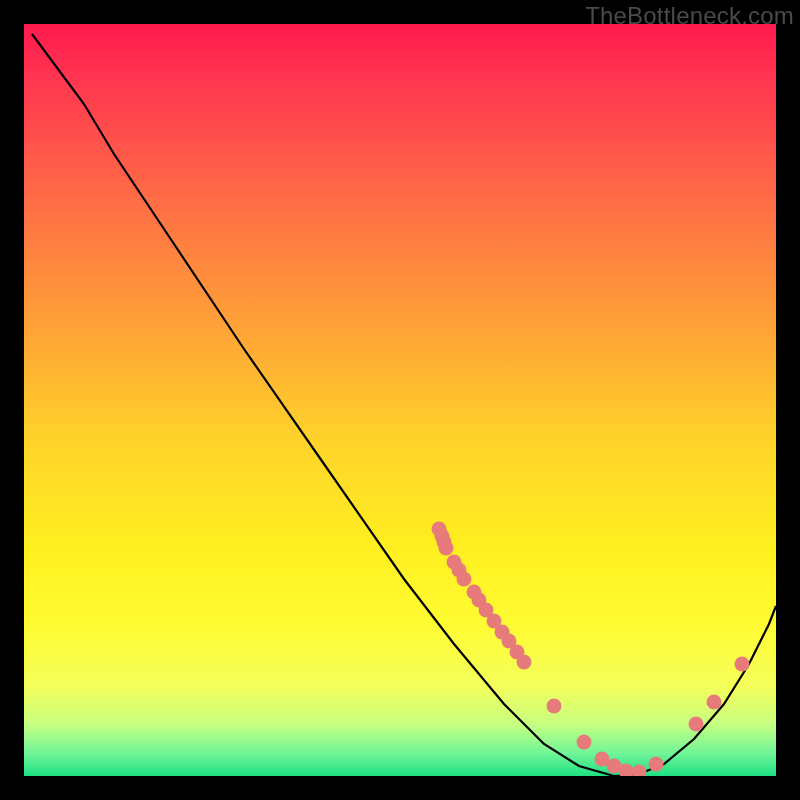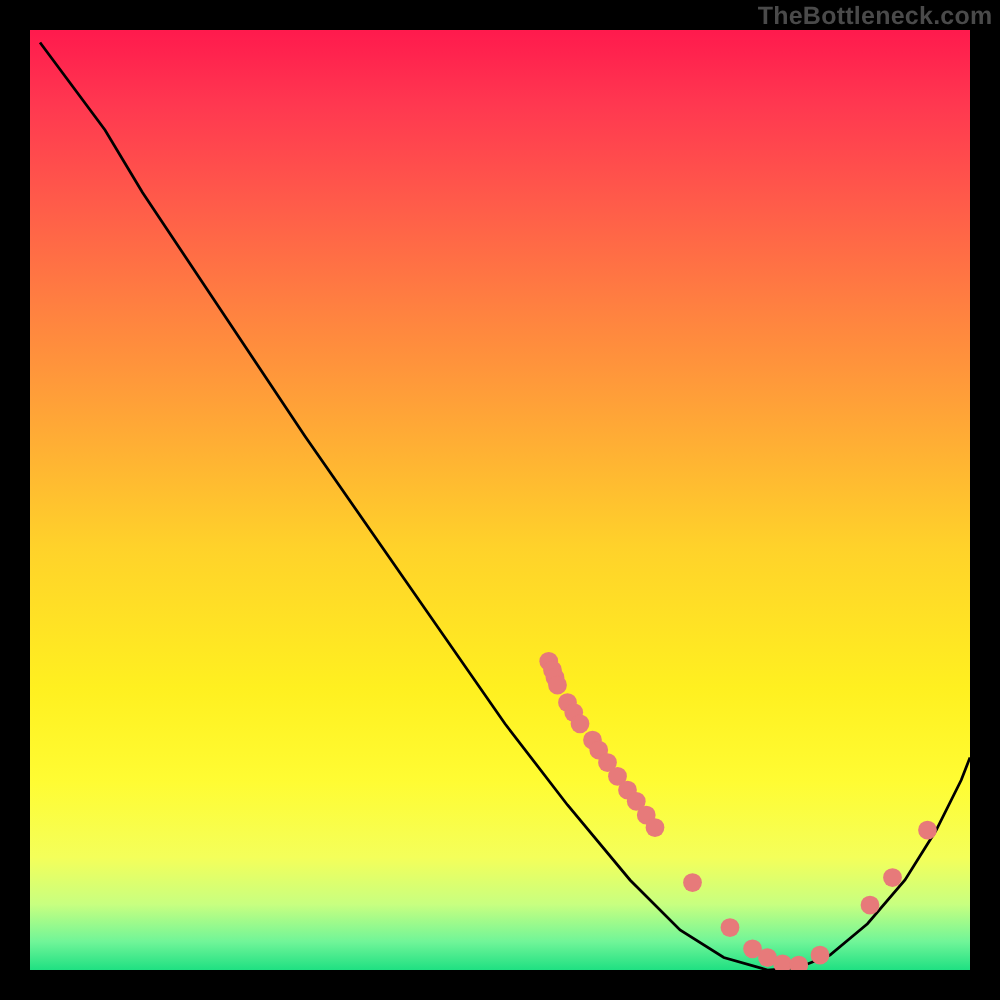--- a/index.html
+++ b/index.html
@@ -29,22 +29,22 @@
       #f4ff5a 88%,
       #c8ff80 93%,
       #70f598 97%,
       #1fe082 100%);
   }
   .watermark {
     position: absolute;
     top: 2px;
     right: 6px;
     color: #4a4a4a;
-    font-size: 20px;
-    font-weight: bold;
+    font-size: 24px;
+    font-weight: normal;
     letter-spacing: 0.2px;
   }
   svg.curve {
     position: absolute;
     left: 0;
     top: 0;
     width: 752px;
     height: 752px;
   }
 </style>

